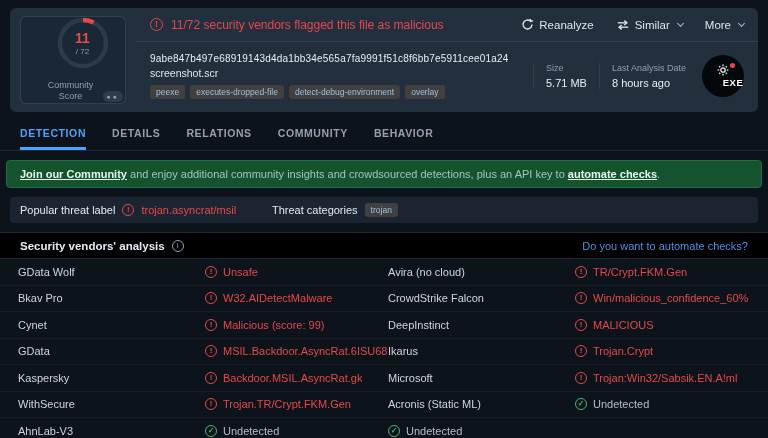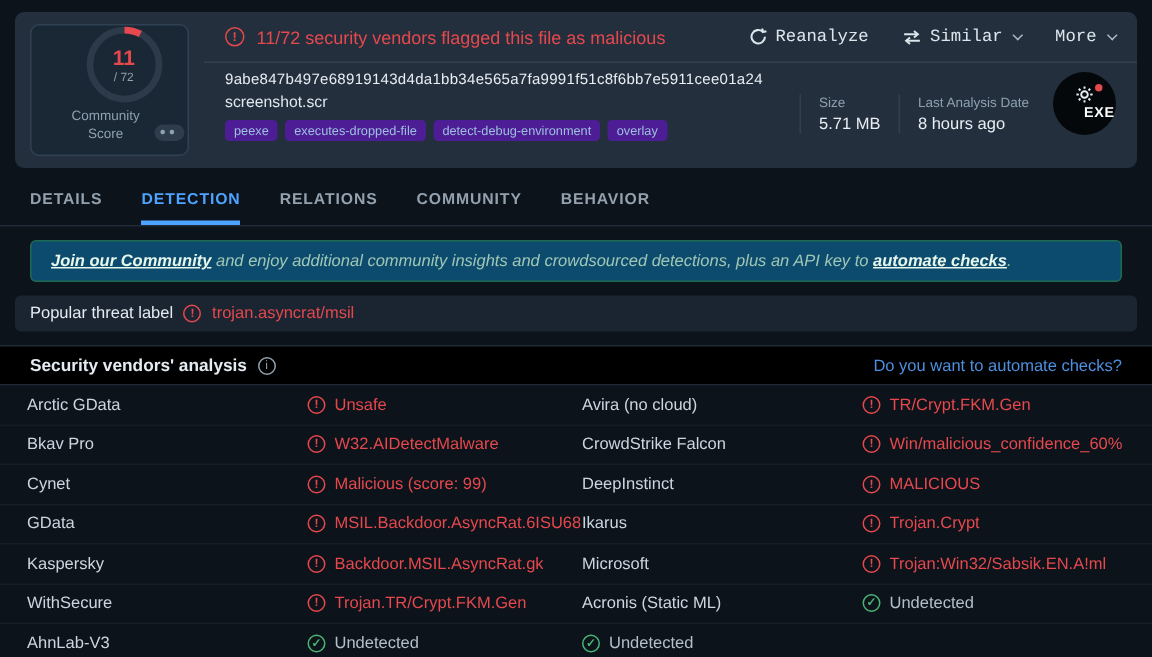--- a/index.html
+++ b/index.html
@@ -12,62 +12,62 @@
     --page:#0d131b;
     --card:#232f3d;
     --line:rgba(255,255,255,0.08);
   }
   *{margin:0;padding:0;box-sizing:border-box;}
   html,body{width:768px;height:438px;}
   body{background:var(--page);font-family:"Liberation Sans",sans-serif;color:var(--text);overflow:hidden;}
 
   
   .top-card{position:relative;margin:8px 10px 0;height:104px;background:var(--card);border-radius:6px;padding-left:126px;}
-  .score-box{position:absolute;left:10px;top:8px;width:106px;height:88px;background:#1a2734;border:1px solid rgba(90,115,140,.35);border-radius:6px;display:flex;flex-direction:column;align-items:center;justify-content:flex-start;gap:3px;padding-left:19px;}
+  .score-box{position:absolute;left:10px;top:8px;width:106px;height:88px;background:#1a2734;border:1px solid rgba(90,115,140,.35);border-radius:6px;display:flex;flex-direction:column;align-items:center;justify-content:space-between;gap:3px;padding-left:19px;}
   .gauge{position:relative;width:52px;height:52px;}
   .gauge-text{position:absolute;inset:0;display:flex;flex-direction:column;align-items:center;justify-content:center;}
   .gauge-num{font-size:14px;font-weight:bold;color:var(--red);line-height:1;}
   .gauge-den{font-size:8px;color:var(--muted);margin-top:2px;}
   .score-label-row{display:flex;align-items:flex-end;gap:4px;}
   .score-label{font-size:9px;color:var(--muted);text-align:center;width:56px;line-height:1.3;}
   .votes-pill{display:inline-flex;align-items:center;justify-content:center;width:20px;height:11px;border-radius:6px;background:#2e3c4b;color:var(--muted);font-size:7px;letter-spacing:2px;margin-bottom:1px;}
 
   .card-right{display:flex;flex-direction:column;height:100%;}
   .alert-row{display:flex;align-items:center;justify-content:space-between;height:34px;padding:0 14px;border-bottom:1px solid var(--line);}
   .alert-left{display:flex;align-items:center;gap:8px;min-width:0;}
   .alert-text{font-size:12px;color:var(--red);white-space:nowrap;}
   .actions{display:flex;align-items:center;gap:22px;}
-  .act-btn{display:flex;align-items:center;gap:5px;background:none;border:none;color:#dce5ec;font-size:11.5px;font-family:Liberation Mono, monospace;cursor:pointer;padding:0;}
+  .act-btn{display:flex;align-items:center;gap:5px;background:none;border:none;color:#dce5ec;font-size:11.5px;font-family:Liberation Sans, sans-serif;cursor:pointer;padding:0;}
   .chev{display:inline-block;width:5px;height:5px;border-right:1.4px solid #aebbc7;border-bottom:1.4px solid #aebbc7;transform:rotate(45deg);margin-left:3px;margin-bottom:2px;}
 
-  .file-row{flex:1;display:flex;padding:6px 14px 8px;gap:12px;}
+  .file-row{flex:1;display:flex;align-items:center;padding:6px 14px 8px;gap:12px;}
   .file-block{flex:1;min-width:0;}
   .hash{font-size:10px;color:#e8eef4;white-space:nowrap;overflow:hidden;margin-bottom:3px;letter-spacing:.2px;}
   .fname{font-size:10.5px;color:#dfe7ee;margin-bottom:6px;}
   .tags{display:flex;align-items:center;gap:5px;flex-wrap:wrap;}
-  .tag{background:#4c1d95;color:#9fc0de;font-size:8.5px;padding:2px 6px;border-radius:3px;white-space:nowrap;cursor:pointer;}
+  .tag{background:#404040;color:#9fc0de;font-size:8.5px;padding:2px 6px;border-radius:3px;white-space:nowrap;cursor:pointer;}
   .meta-col{border-left:1px solid var(--line);padding-left:12px;align-self:center;}
   .meta-label{font-size:9px;color:var(--muted);margin-bottom:4px;white-space:nowrap;}
   .meta-value{font-size:11px;color:#e8eef4;white-space:nowrap;}
   .exe-badge{position:relative;width:42px;height:42px;border-radius:50%;background:#05080b;flex:none;display:flex;flex-direction:column;align-items:center;justify-content:center;gap:1px;margin-left:4px;}
   .exe-label{font-size:9.5px;font-weight:bold;color:#fff;letter-spacing:.5px;padding-left:20px;}
   .exe-dot{position:absolute;top:8px;right:9px;width:5px;height:5px;border-radius:50%;background:var(--red);}
 
   
   .circle-icon{display:inline-flex;align-items:center;justify-content:center;width:13px;height:13px;border-radius:50%;font-size:8.5px;font-weight:bold;flex:none;line-height:1;}
   .circle-icon.red{border:1.2px solid var(--red);color:var(--red);}
   .circle-icon.gray{border:1px solid var(--muted);color:var(--muted);width:12px;height:12px;font-size:8px;font-weight:normal;}
 
   
   .tabs{display:flex;gap:26px;height:33px;align-items:stretch;padding:0 20px;border-bottom:1px solid #1f2a36;margin-top:6px;}
   .tab{display:flex;align-items:center;font-size:10.5px;font-weight:bold;letter-spacing:.6px;color:#93a1ae;border-bottom:3px solid transparent;cursor:pointer;}
   .tab.active{color:var(--blue);border-bottom-color:var(--blue);}
 
   
-  .banner{margin:9px 20px;background:#0c4a6e;border:1px solid #1e6b52;border-radius:4px;padding:7px 13px;font-size:11px;color:#9fc7b4;font-style:italic;}
+  .banner{margin:9px 6px;background:#14532d;border:1px solid #1e6b52;border-radius:4px;padding:7px 13px;font-size:11px;color:#9fc7b4;}
   .banner-link{color:#e6f7ec;font-weight:bold;text-decoration:underline;cursor:pointer;}
 
   
   .threat-row{margin:0 10px 9px;background:#1a2531;border-radius:4px;padding:6px 10px;display:grid;grid-template-columns:252px 238px auto;align-items:center;}
   .threat-group{display:flex;align-items:center;gap:7px;min-width:0;}
   .tlabel{font-size:11px;font-weight:normal;color:#e4ebf2;white-space:nowrap;}
   .tvalue{font-size:11px;color:var(--red);white-space:nowrap;cursor:pointer;}
 
   
   .analysis-header{height:27px;background:#000000;border-top:1px solid #1f2a36;border-bottom:1px solid #1f2a36;display:flex;align-items:center;justify-content:space-between;padding:0 20px;}
@@ -174,50 +174,56 @@
               <line x1="8.7" y1="3.3" x2="9.8" y2="2.2"></line>
           </svg>
           <span class="exe-label">EXE</span>
           <span class="exe-dot"></span>
         </div>
       </div>
     </div>
   </div>
 
   <div class="tabs">
+      <div class="tab active">DETECTION</div>
       <div class="tab">DETAILS</div>
-      <div class="tab active">DETECTION</div>
       <div class="tab">RELATIONS</div>
       <div class="tab">COMMUNITY</div>
       <div class="tab">BEHAVIOR</div>
     </div>
 
   <div class="banner">
     <a class="banner-link">Join our Community</a><span> and enjoy additional community insights and crowdsourced detections, plus an API key to </span><a class="banner-link">automate checks</a><span>.</span>
   </div>
 
   <div class="threat-row">
     <div class="threat-group">
       <span class="tlabel">Popular threat label</span>
       <span class="circle-icon red" style="width:12px;height:12px;font-size:8px;">!</span>
       <span class="tvalue">trojan.asyncrat/msil</span>
     </div>
+    <div class="threat-group">
+      <span class="tlabel">Threat categories</span>
+      <span class="tags">
+          <span class="tag">trojan</span>
+        </span>
+    </div>
   </div>
 
   <div class="analysis-header">
     <div class="ah-left">
       <span class="ah-title">Security vendors' analysis</span>
       <span class="circle-icon gray">i</span>
     </div>
     <a class="automate-link">Do you want to automate checks?</a>
   </div>
 
   <div class="vendor-table">
       <div class="vt-row">
-        <div class="vendor">Arctic GData</div>
+        <div class="vendor">GData Wolf</div>
         <div class="result malicious">
           <span class="res-icon malicious">!</span>
           <span class="res-text">Unsafe</span>
         </div>
         <div class="vendor">Avira (no cloud)</div>
         <div class="result malicious">
           <span class="res-icon malicious">!</span>
           <span class="res-text">TR/Crypt.FKM.Gen</span>
         </div>
       </div>

